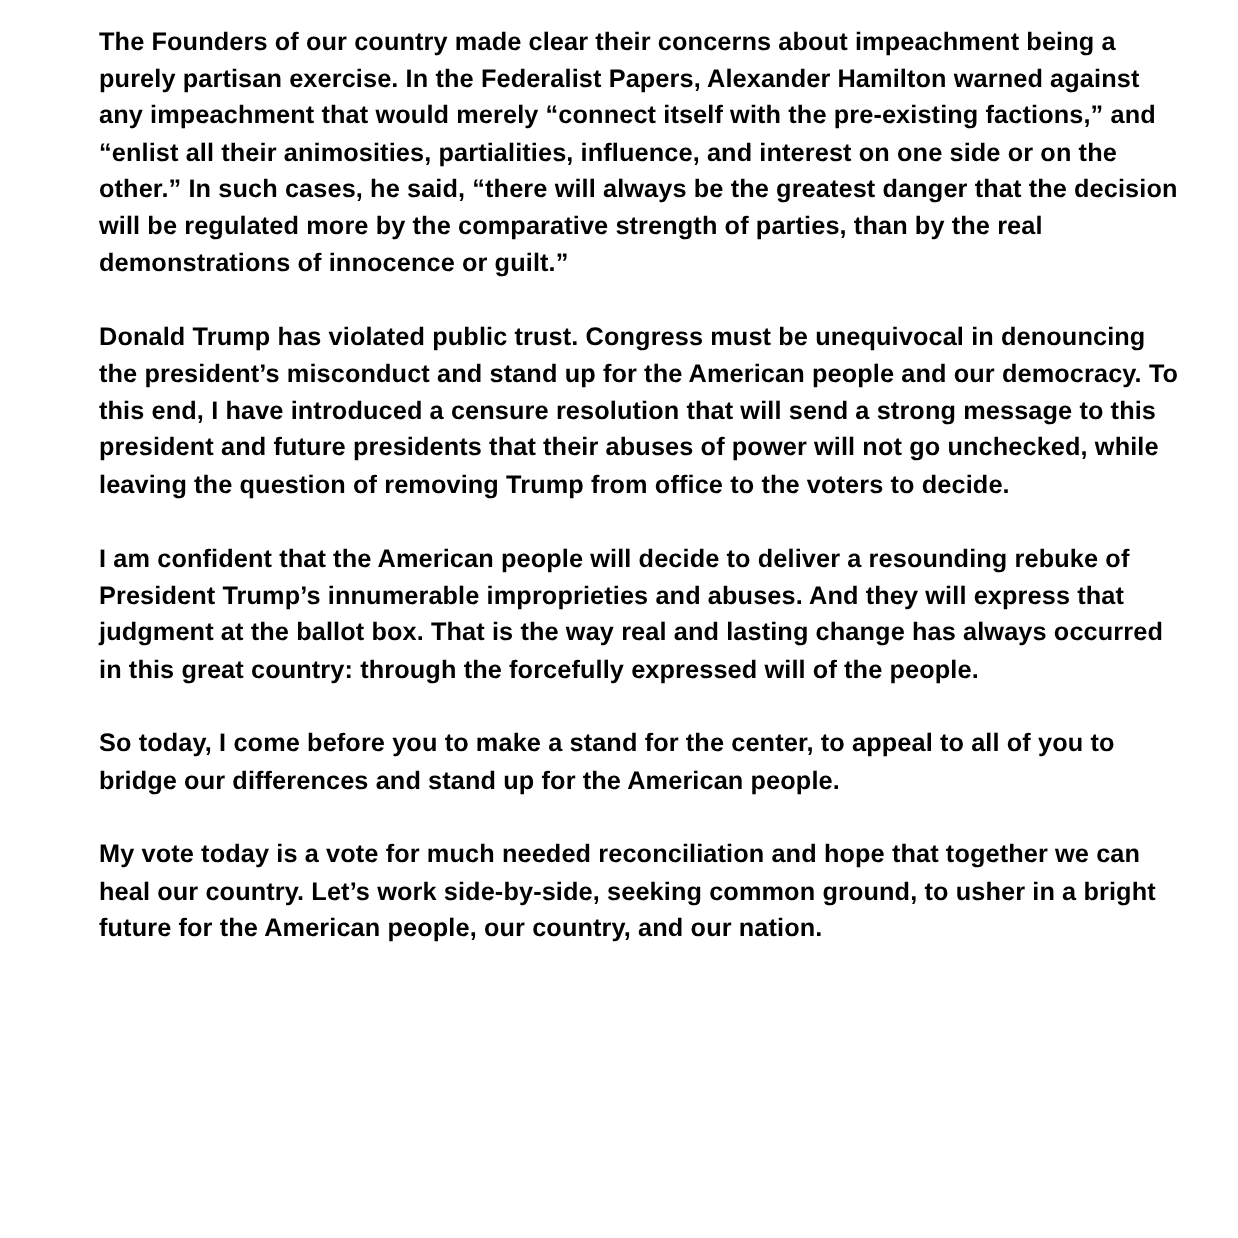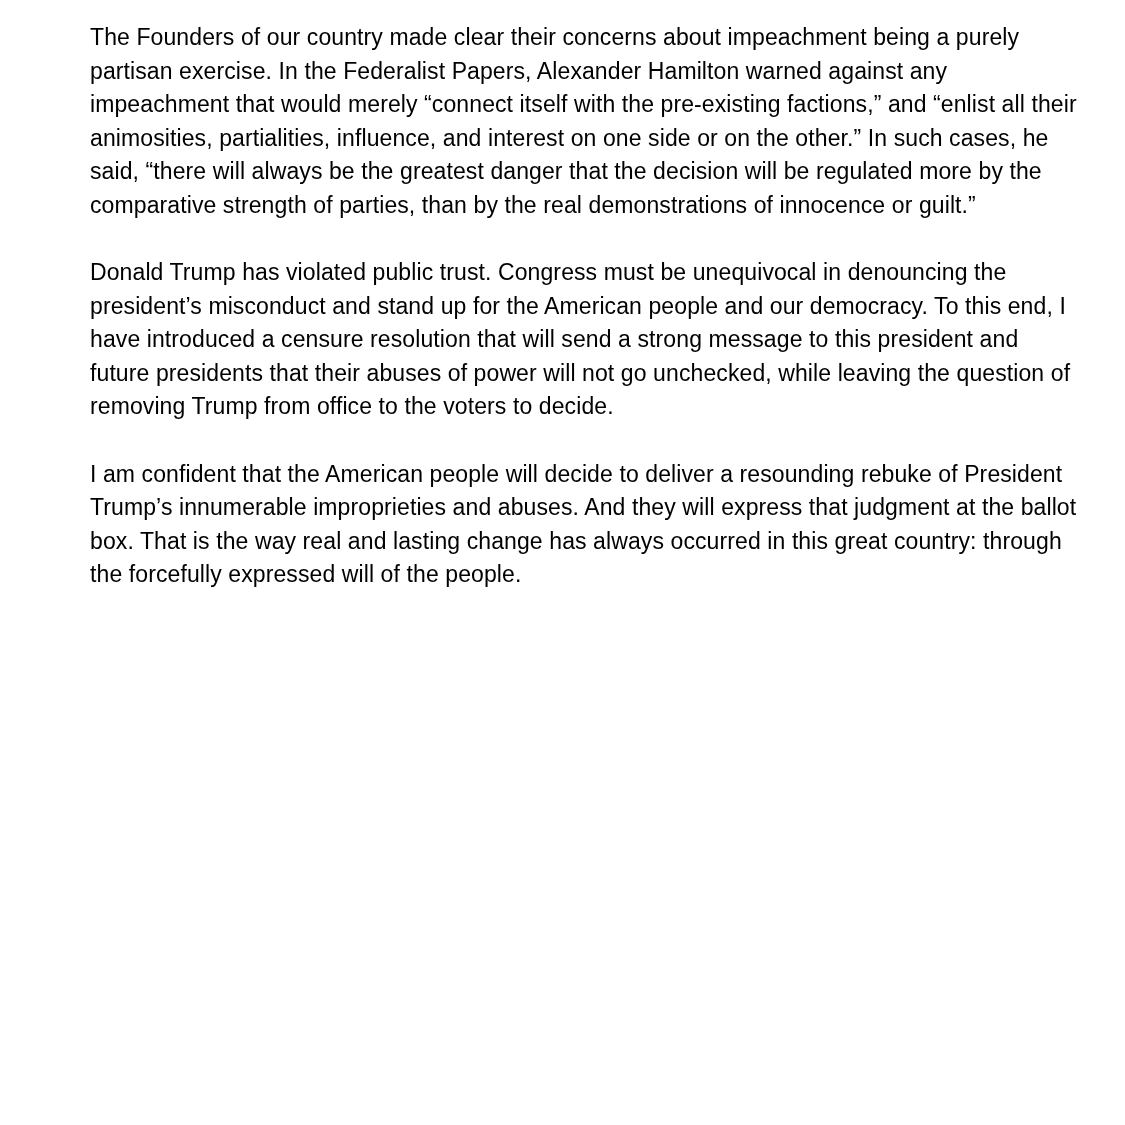--- a/index.html
+++ b/index.html
@@ -11,34 +11,37 @@
     width: 1125px;
     height: 1125px;
     box-sizing: border-box;
     background: #ffffff;
     padding: 21px 45px 0 90px;
     font-family: "Liberation Sans", "DejaVu Sans", sans-serif;
     font-size: 23px;
     line-height: 33.5px;
     color: #000000;
     overflow: hidden;
+    font-weight: bold;
   }
   .para {
     margin: 0 0 34px 0;
     white-space: pre-wrap;       
     letter-spacing: 0.1px;
   }
   .para.gap-xl {
   }
 </style>
 </head>
 <body>
 
 <div class="page">
   <p class="para">The Founders of our country made clear their concerns about impeachment being a purely partisan exercise. In the Federalist Papers, Alexander Hamilton warned against any impeachment that would merely “connect itself with the pre-existing factions,” and “enlist all their animosities, partialities, influence, and interest on one side or on the other.” In such cases, he said, “there will always be the greatest danger that the decision will be regulated more by the comparative strength of parties, than by the real demonstrations of innocence or guilt.”</p>
 
   <p class="para gap-xl">Donald Trump has violated public trust. Congress must be unequivocal in denouncing the president’s misconduct and stand up for the American people and our democracy. To this end, I have introduced a censure resolution that will send a strong message to this president and future presidents that their abuses of power will not go unchecked, while leaving the question of removing Trump from office to the voters to decide.</p>
 
   <p class="para">I am confident that the American people will decide to deliver a resounding rebuke of President Trump’s innumerable improprieties and abuses. And they will express that judgment at the ballot box. That is the way real and lasting change has always occurred in this great country: through the forcefully expressed will of the people.</p>
 
 
+  <p class="para">So today, I come before you to make a stand for the center, to appeal to all of you to bridge our differences and stand up for the American people.</p>
 
+  <p class="para">My vote today is a vote for much needed reconciliation and hope that together we can heal our country. Let’s work side-by-side, seeking common ground, to usher in a bright future for the American people, our country, and our nation.</p>
 </div>
 
 </body></html>

